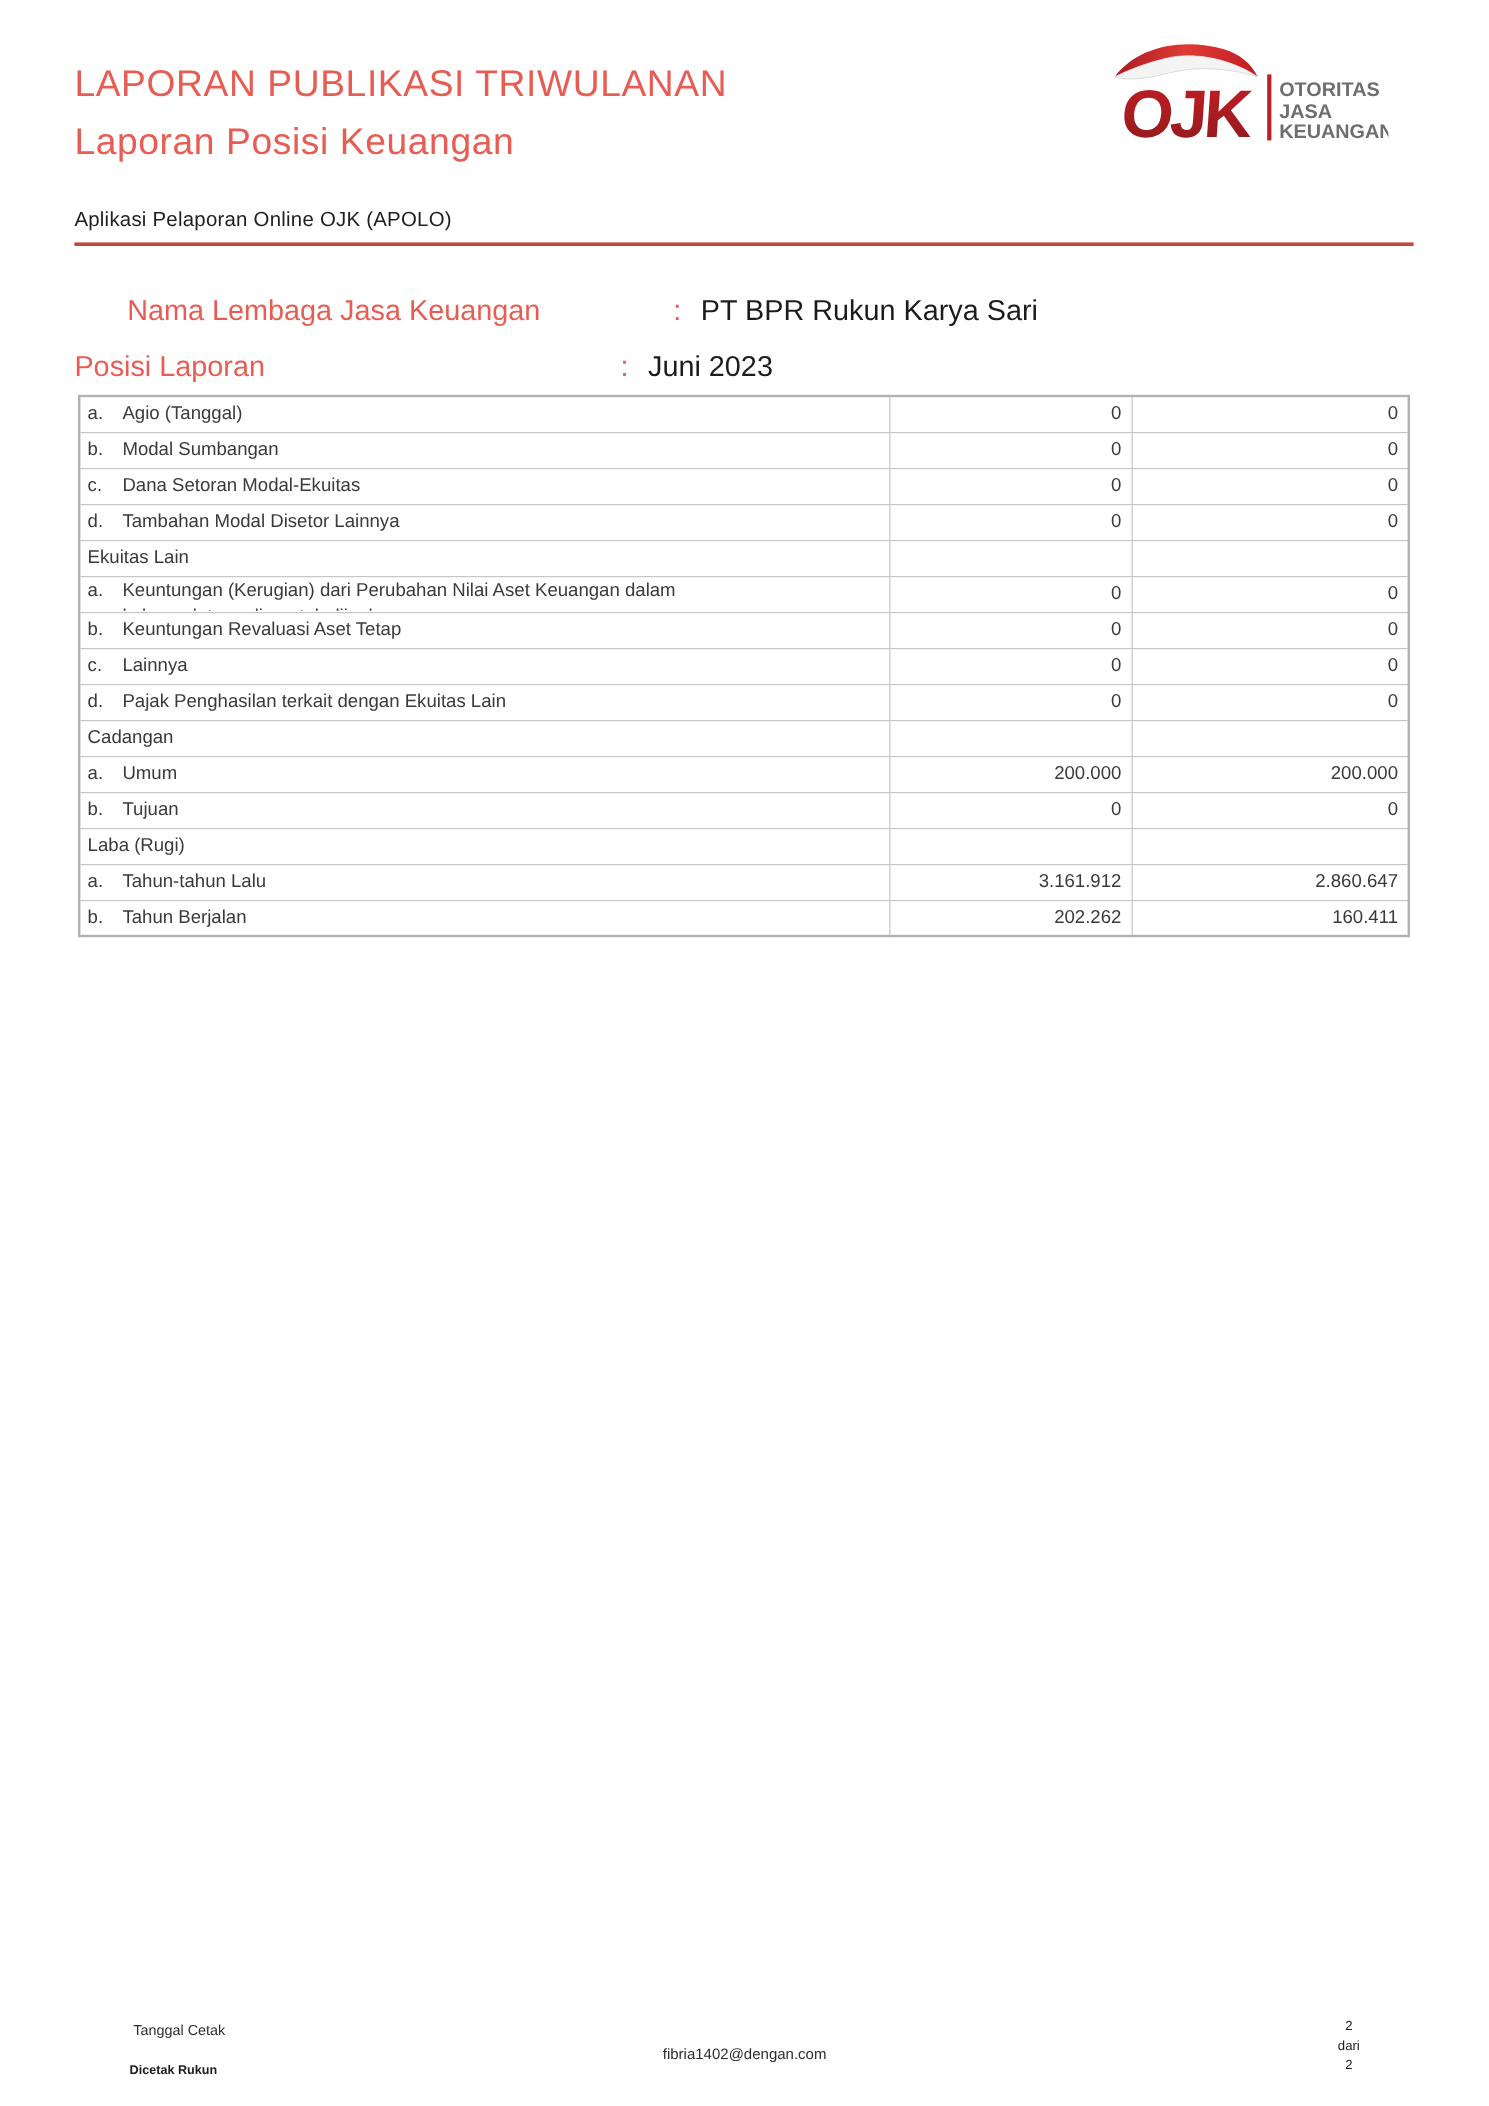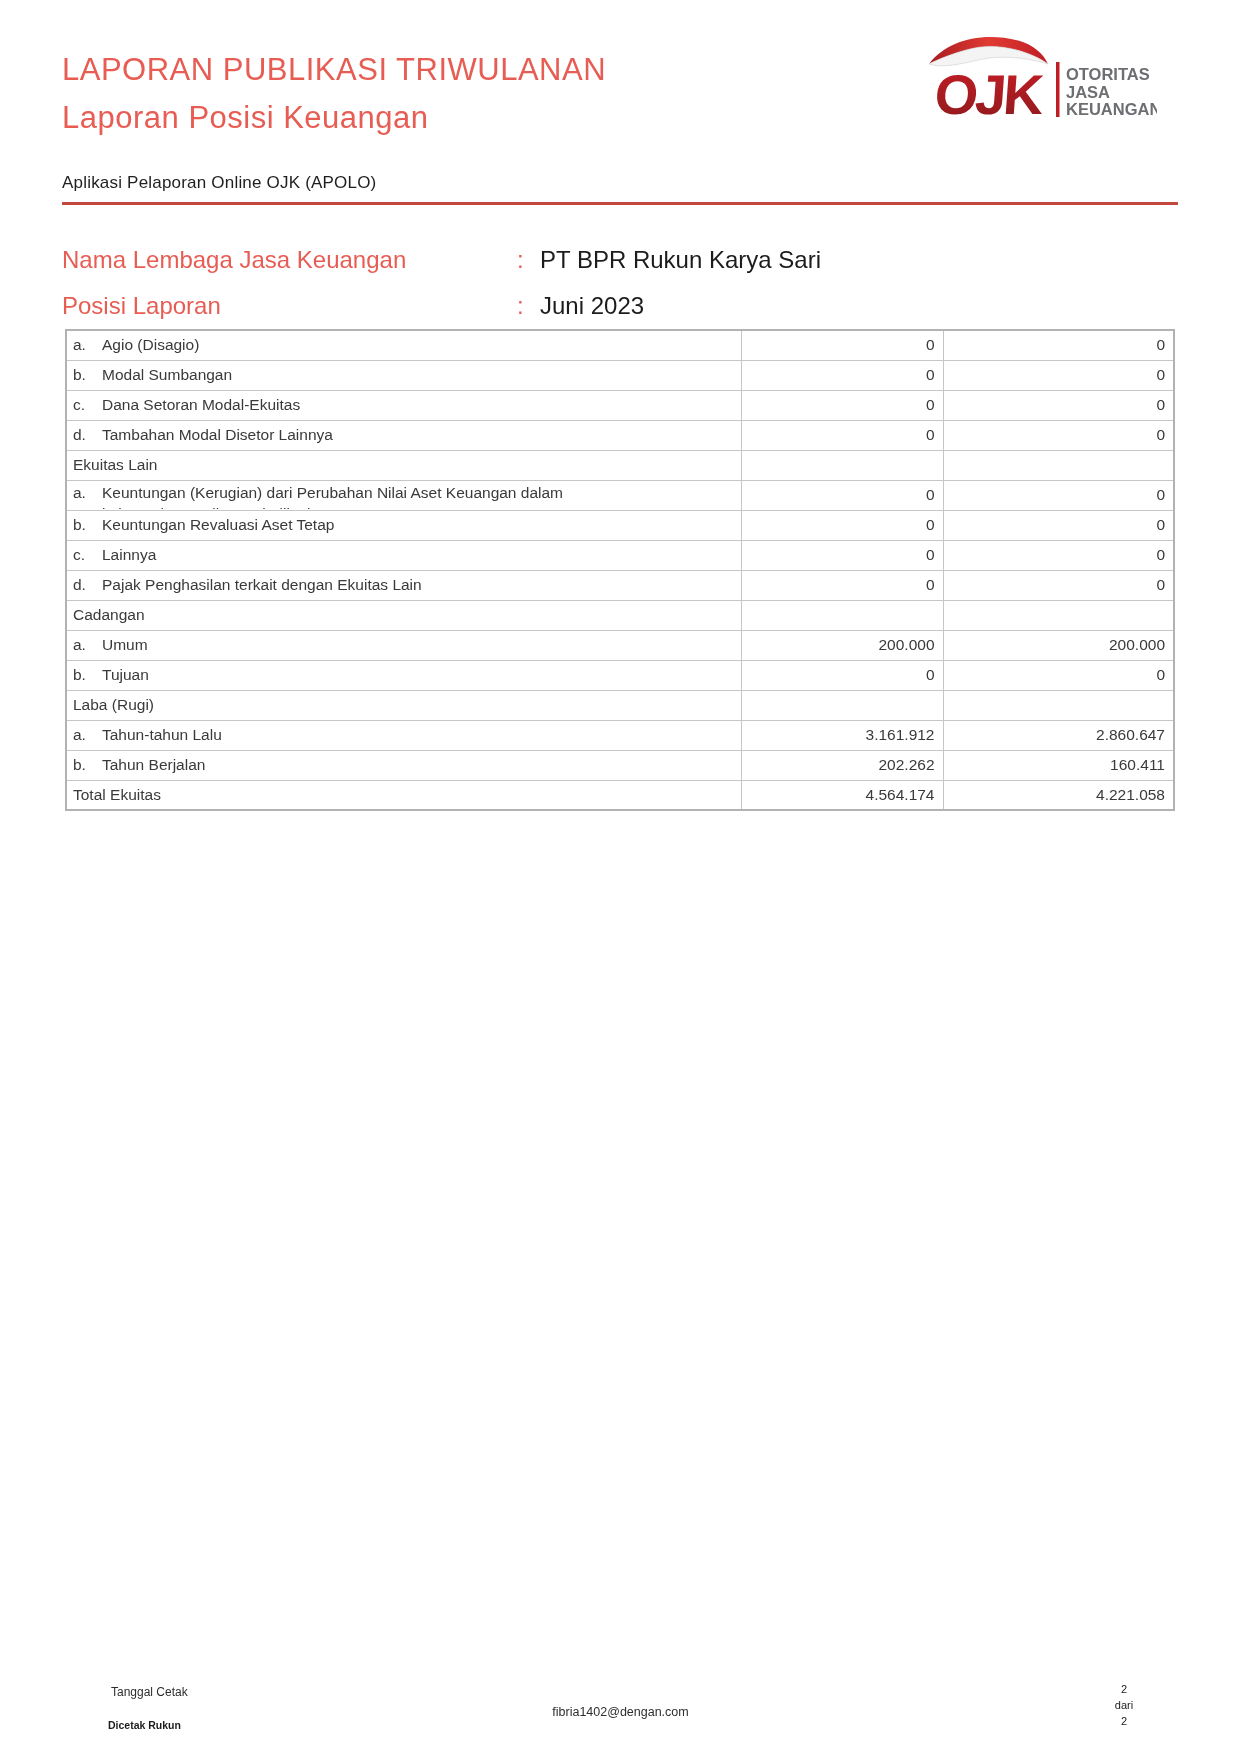--- a/index.html
+++ b/index.html
@@ -26,21 +26,21 @@
     font-size:17px; color:#1f1f1f; letter-spacing:0.2px;margin-top:25px;
   }
   .logo { position:absolute; left:925px; top:34px; width:232px; height:90px; }
   .rule {
     position:absolute; left:62px; top:202px; width:1116px; height:3px;
     background:#C2473F; border:none;
   }
 
   
   .info-row { position:absolute; left:62px; width:1000px; height:32px; }
-  .info-row.r0 { top:246px; }
+  .info-row.r0 { top:246px;margin-left:44px; }
   .info-row.r1 { top:292px; }
   .info-label { position:absolute; left:0; top:0; font-size:24px; color:#E75D54; }
   .info-colon { position:absolute; left:455px; top:0; font-size:24px; color:#E75D54; }
   .info-value { position:absolute; left:478px; top:0; font-size:24px; color:#1c1c1c; }
 
   
   table.fin {
     position:absolute; left:65px; top:329px; width:1108px;
     border-collapse:collapse; table-layout:fixed;
     font-size:15.5px; color:#3a3a3a;
@@ -119,21 +119,21 @@
     <span class="info-colon">:</span>
     <span class="info-value">Juni 2023</span>
   </div>
 
   <table class="fin">
     <tbody>
         <tr>
           <td class="c-label">
             <div class="lbl-flex">
               <span class="lbl-letter">a.</span>
-              <span>Agio (Disagio)</span>
+              <span>Agio (Tanggal)</span>
             </div>
           </td>
           <td class="c-v1">0</td>
           <td class="c-v2">0</td>
         </tr>
         <tr>
           <td class="c-label">
             <div class="lbl-flex">
               <span class="lbl-letter">b.</span>
               <span>Modal Sumbangan</span>
@@ -252,25 +252,20 @@
         </tr>
         <tr>
           <td class="c-label">
             <div class="lbl-flex">
               <span class="lbl-letter">b.</span>
               <span>Tahun Berjalan</span>
             </div>
           </td>
           <td class="c-v1">202.262</td>
           <td class="c-v2">160.411</td>
-        </tr>
-        <tr>
-          <td class="c-label">Total Ekuitas</td>
-          <td class="c-v1">4.564.174</td>
-          <td class="c-v2">4.221.058</td>
         </tr>
       </tbody>
   </table>
 
   <div class="f-date-label">Tanggal Cetak</div>
   <div class="f-date">10/07/2023 07:52:38 WIB</div>
   <div class="f-by-label">Dicetak Rukun</div>
   <div class="f-email">fibria1402@dengan.com</div>
   <div class="f-pages">
     <div>2</div>

